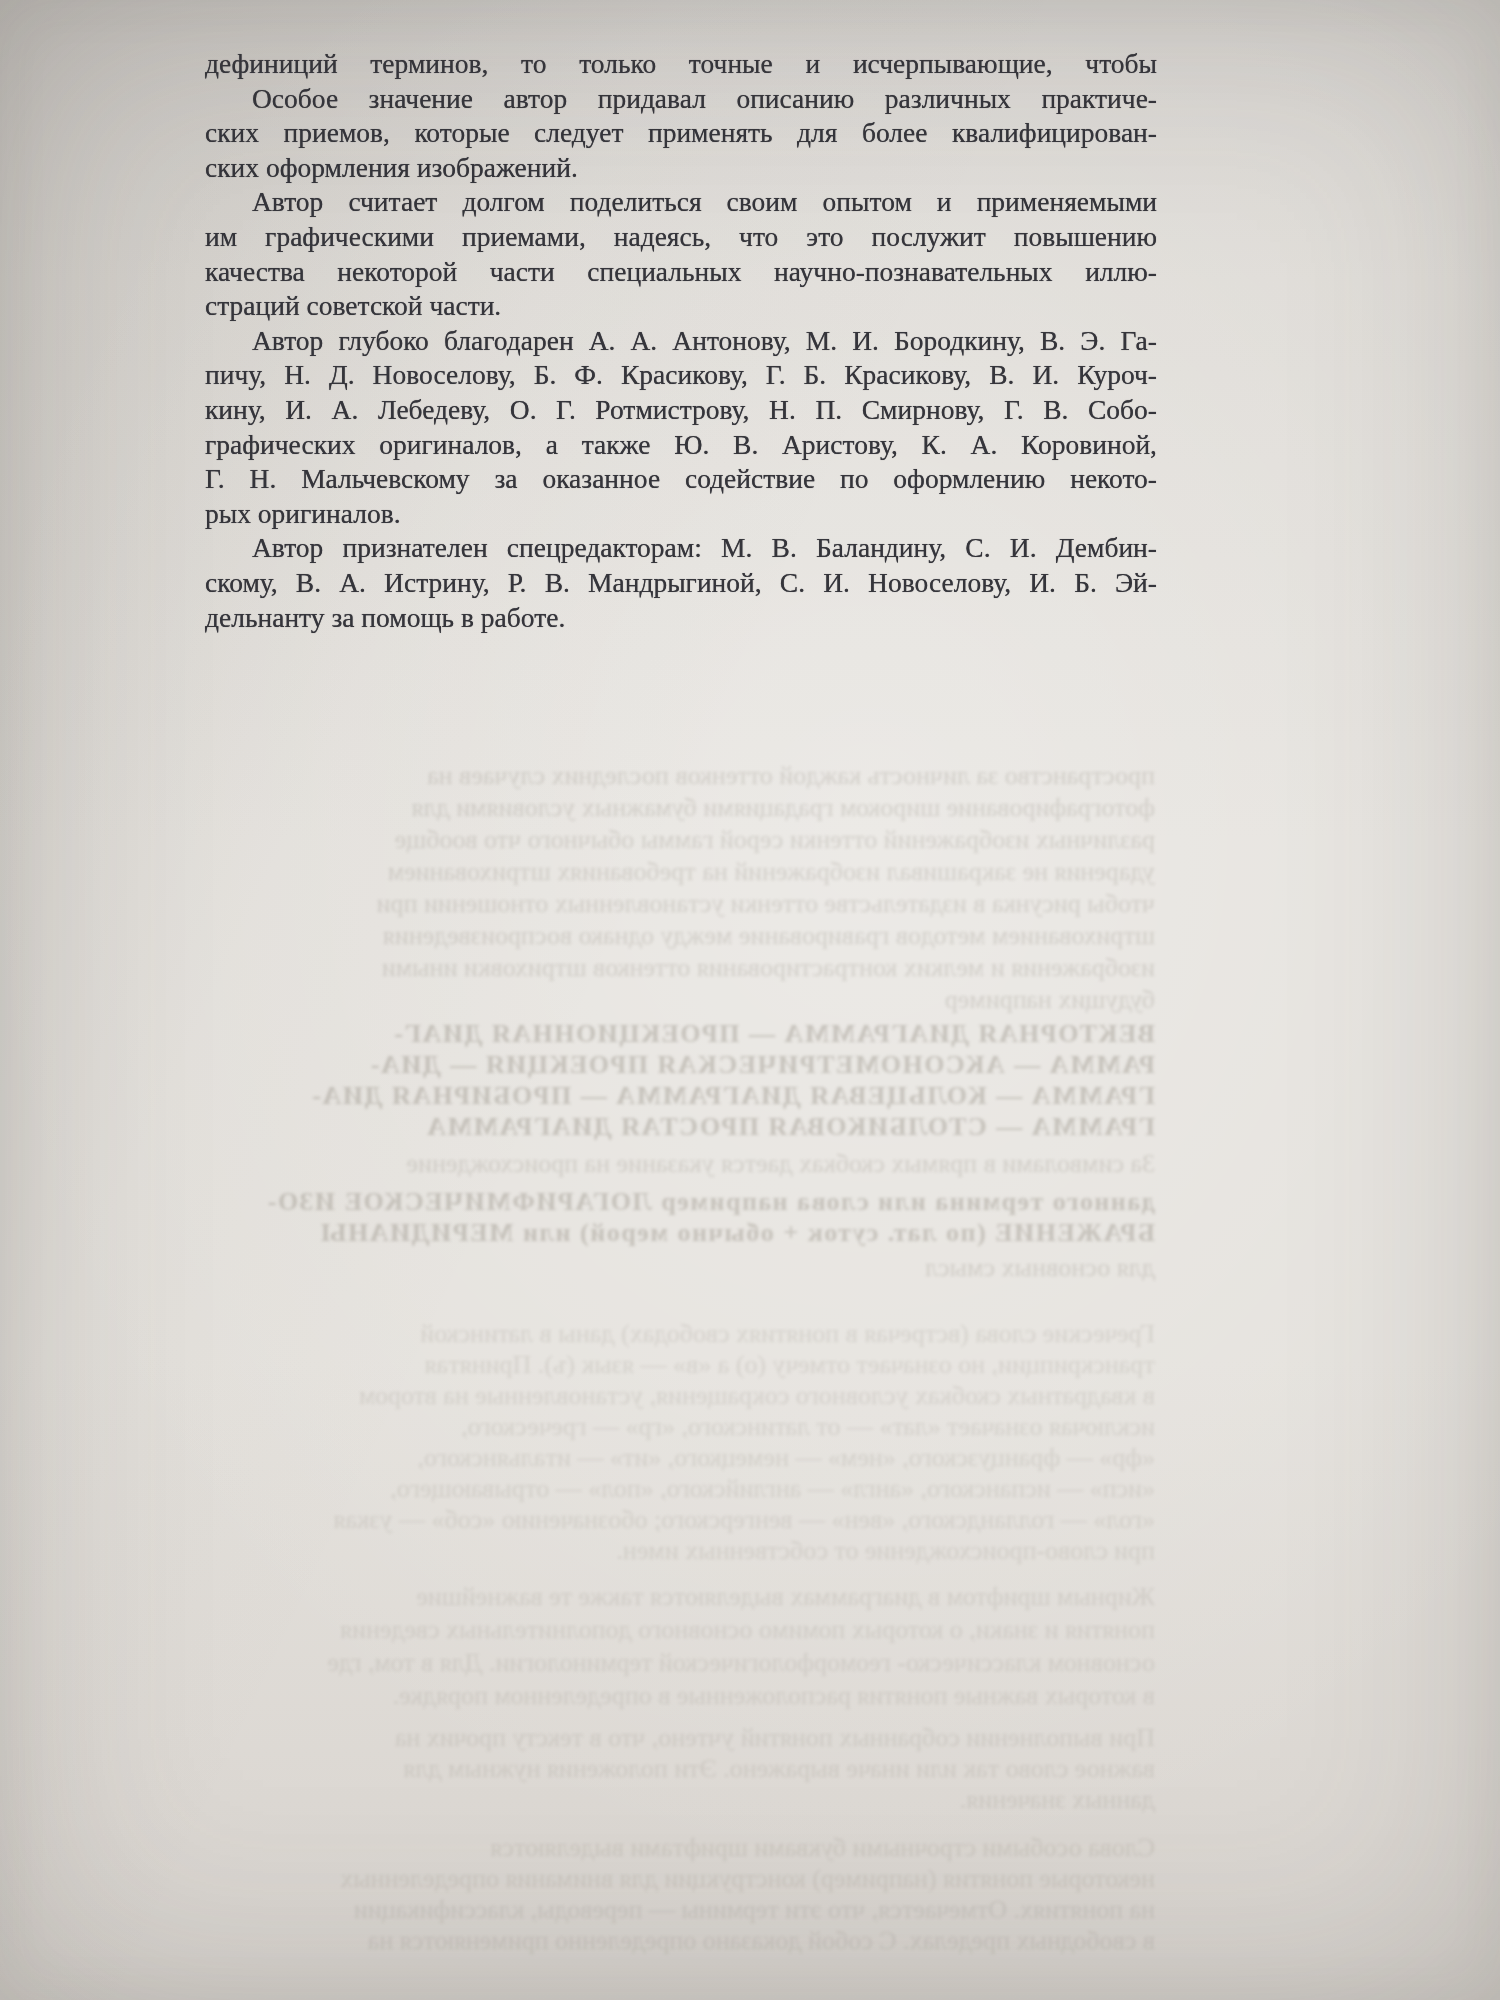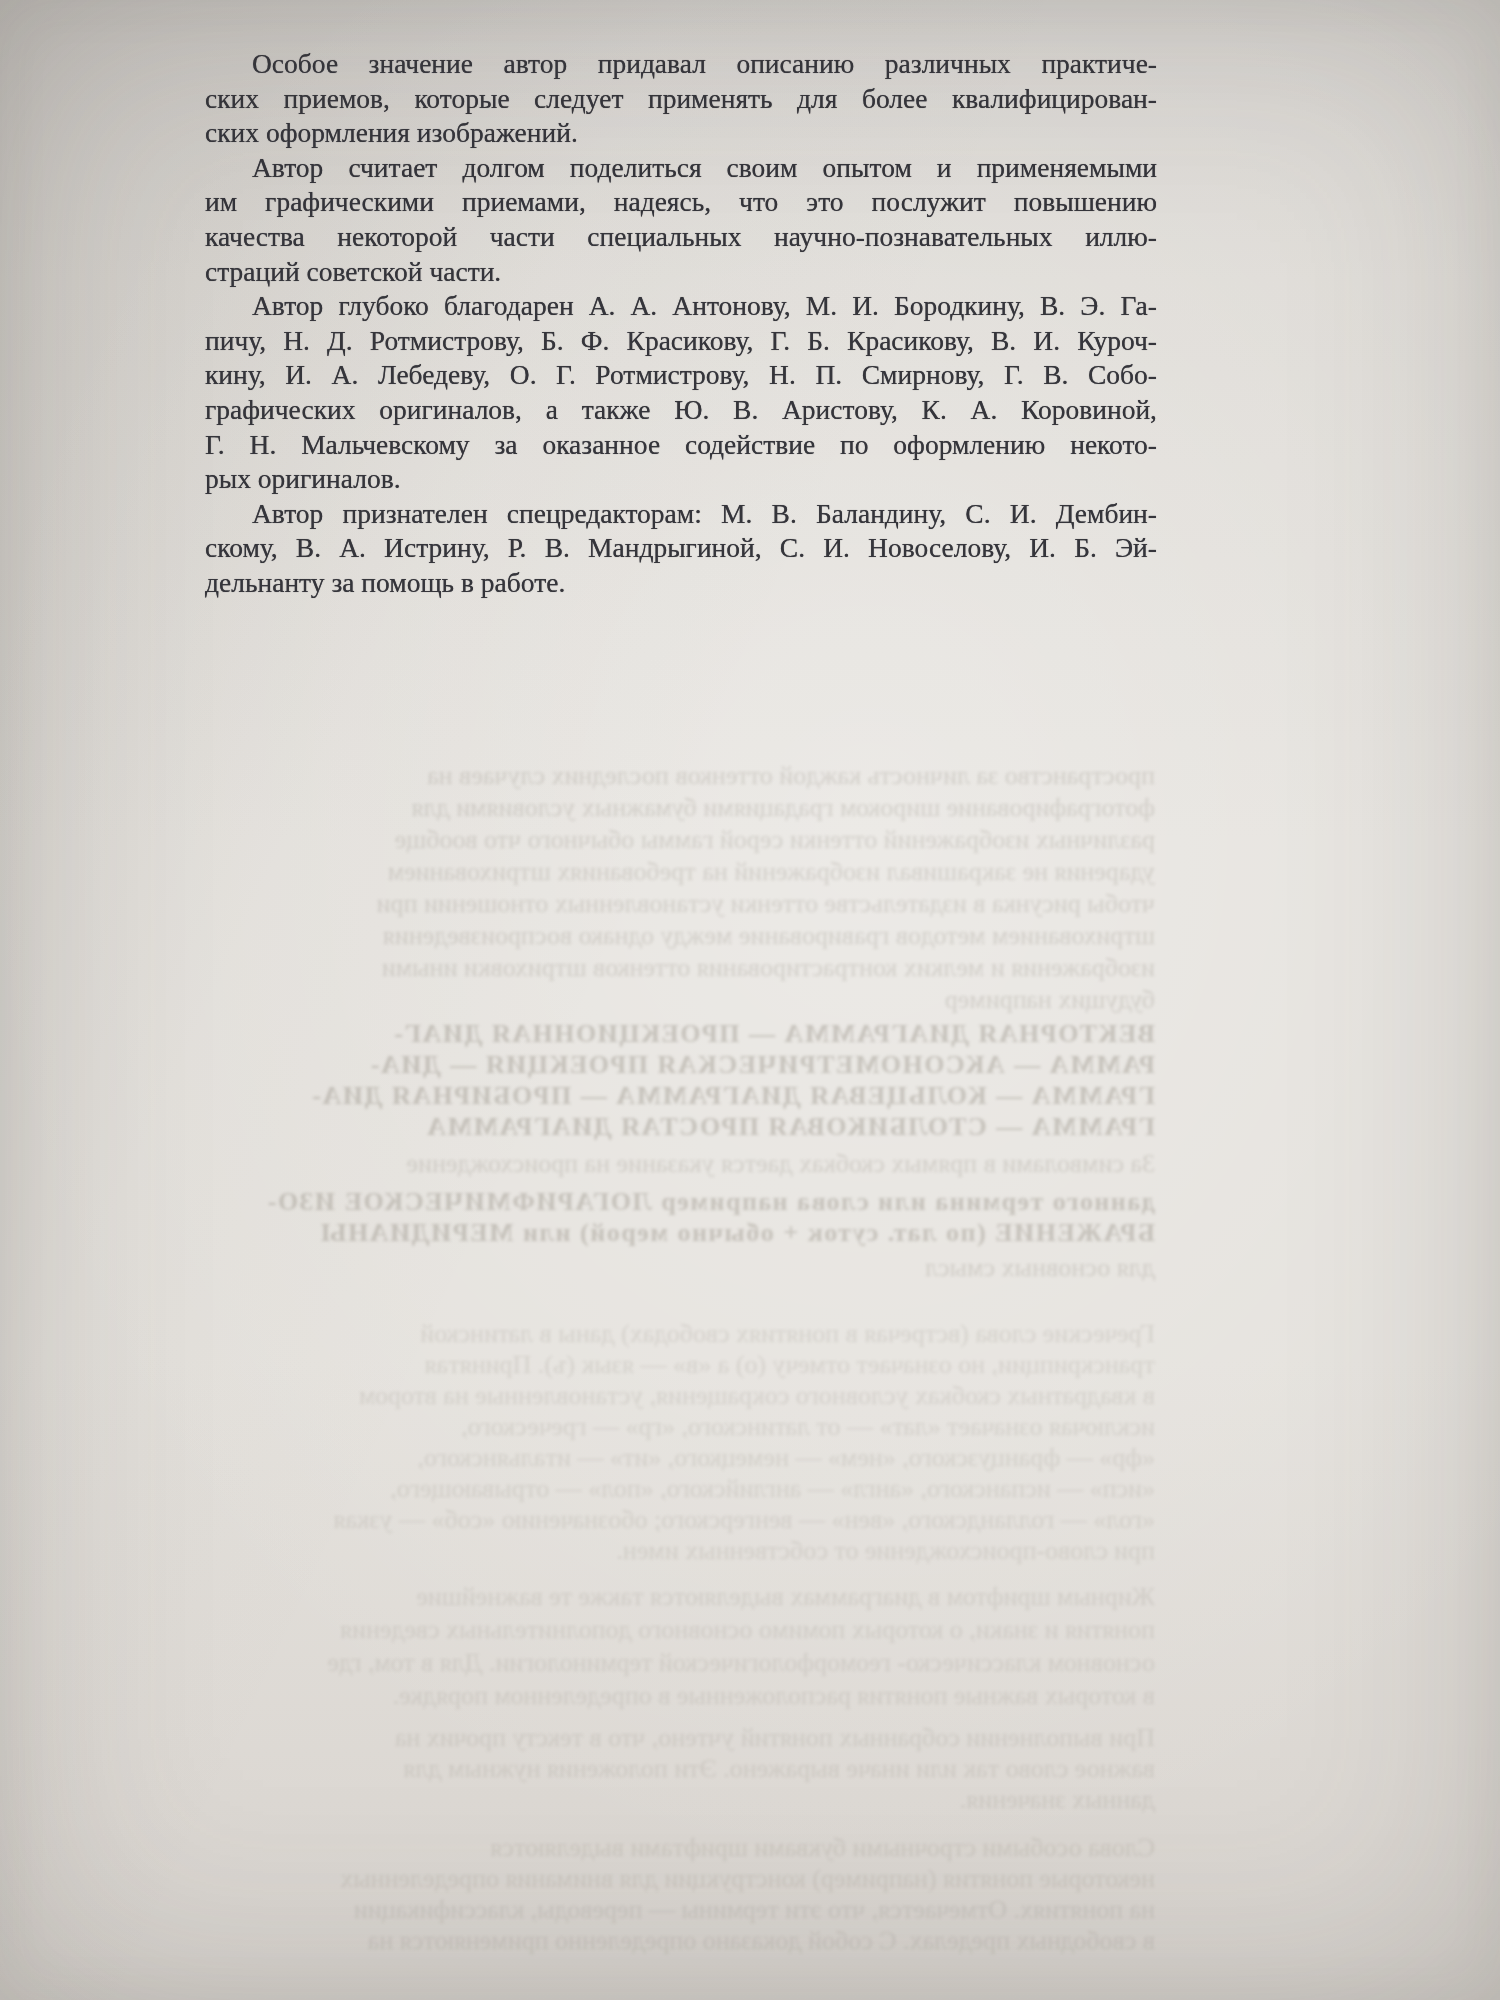--- a/index.html
+++ b/index.html
@@ -47,29 +47,30 @@
     opacity:0.40; font-weight:bold; letter-spacing:1.5px; filter:blur(1.8px);
     color:#938d82;
   }
   .bleed-faint .bl { opacity:0.20; }
 </style>
 </head>
 <body>
 
 <div class="page">
   <div class="textblock">
+      <div class="tl j">дефиниций терминов, то только точные и исчерпывающие, чтобы</div>
       <div class="tl j ind">Особое значение автор придавал описанию различных практиче-</div>
       <div class="tl j">ских приемов, которые следует применять для более квалифицирован-</div>
       <div class="tl l">ских оформления изображений.</div>
       <div class="tl j ind">Автор считает долгом поделиться своим опытом и применяемыми</div>
       <div class="tl j">им графическими приемами, надеясь, что это послужит повышению</div>
       <div class="tl j">качества некоторой части специальных научно-познавательных иллю-</div>
       <div class="tl l">страций советской части.</div>
       <div class="tl j ind">Автор глубоко благодарен А. А. Антонову, М. И. Бородкину, В. Э. Га-</div>
-      <div class="tl j">пичу, Н. Д. Ротмистрову, Б. Ф. Красикову, Г. Б. Красикову, В. И. Куроч-</div>
+      <div class="tl j">пичу, Н. Д. Новоселову, Б. Ф. Красикову, Г. Б. Красикову, В. И. Куроч-</div>
       <div class="tl j">кину, И. А. Лебедеву, О. Г. Ротмистрову, Н. П. Смирнову, Г. В. Собо-</div>
       <div class="tl j">графических оригиналов, а также Ю. В. Аристову, К. А. Коровиной,</div>
       <div class="tl j">Г. Н. Мальчевскому за оказанное содействие по оформлению некото-</div>
       <div class="tl l">рых оригиналов.</div>
       <div class="tl j ind">Автор признателен спецредакторам: М. В. Баландину, С. И. Дембин-</div>
       <div class="tl j">скому, В. А. Истрину, Р. В. Мандрыгиной, С. И. Новоселову, И. Б. Эй-</div>
       <div class="tl l">дельнанту за помощь в работе.</div>
     </div>
   <div>
       <div class="bleed-group bleed-body" style="top: 760px;">

